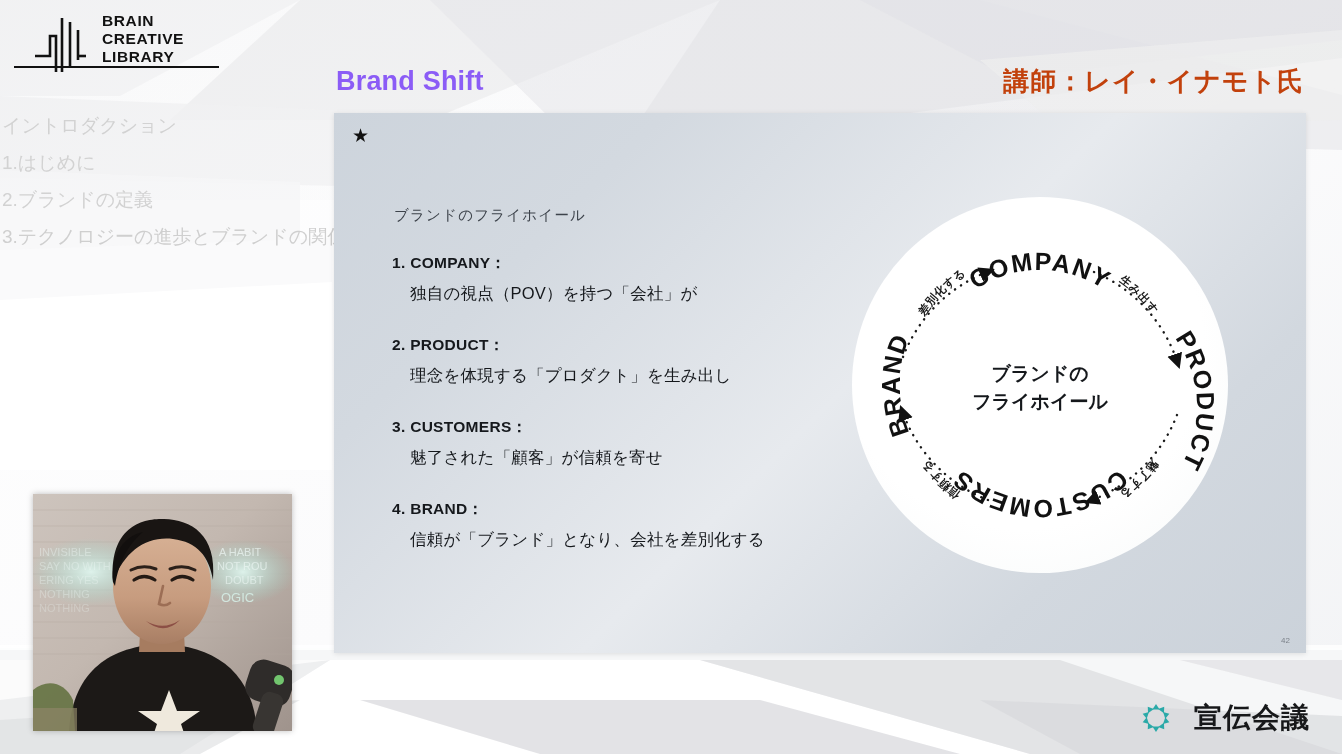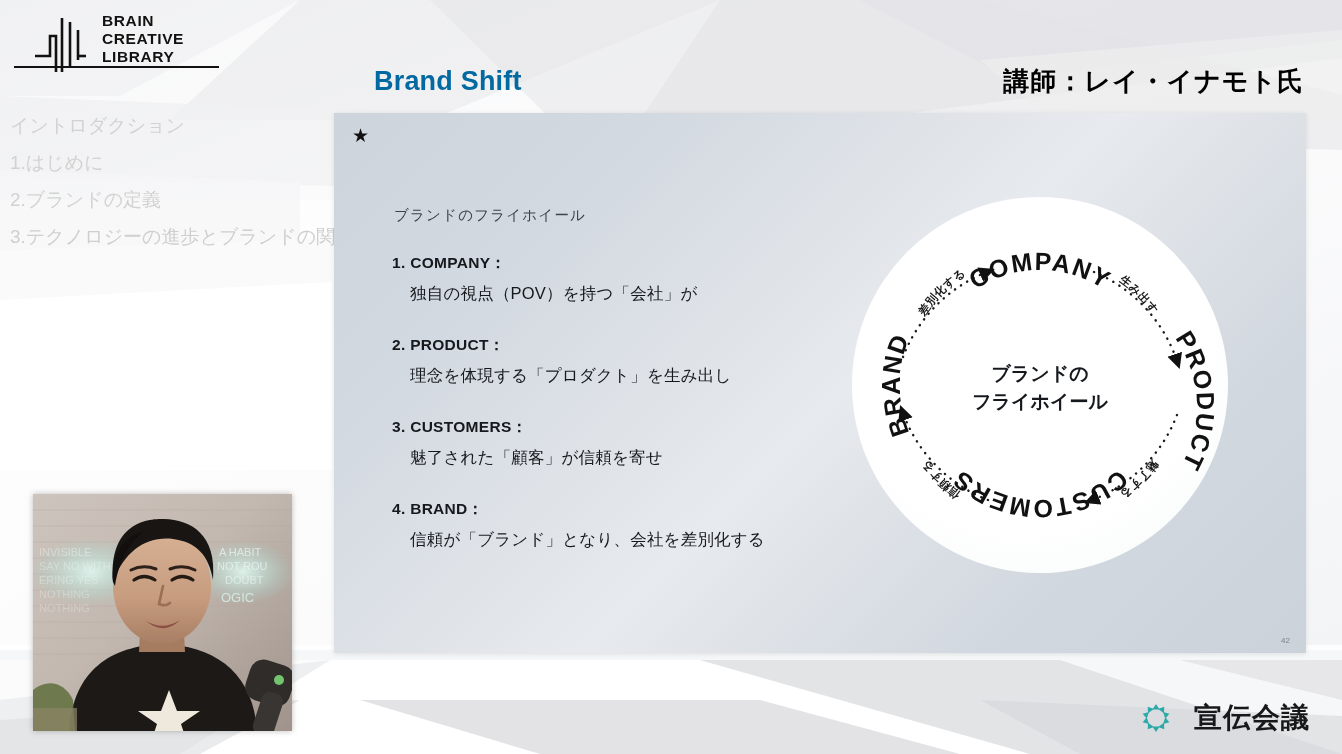--- a/index.html
+++ b/index.html
@@ -21,33 +21,33 @@
     position:absolute; left:88px; top:-2px;
     font-weight:bold; font-size:15.5px; line-height:18px;
     letter-spacing:0.6px; color:#111;
   }
   .logo-rule { position:absolute; left:0; top:52px; width:205px; height:2px; background:#111; }
 
   
   .toc { position:absolute; left:0px; top:116px; width:332px; }
   .toc-item {
     font-size:19px; line-height:1.0; color:#d2d2d2;
-    padding:0 0 0 10px; margin-bottom:18px; white-space:nowrap;
+    padding:0 0 0 2px; margin-bottom:18px; white-space:nowrap;
   }
   .toc-item.dim2 { color:#cfcfcf; }
   .toc-item.active { color:#111; font-weight:bold; font-size:19.5px; }
 
   
   .slide-title {
     position:absolute; left:336px; top:66px;
-    font-size:27px; font-weight:bold; color:#0369a1; letter-spacing:0.2px;margin-left:38px;
+    font-size:27px; font-weight:bold; color:#8b5cf6; letter-spacing:0.2px;
   }
   .speaker {
     position:absolute; right:38px; top:64px;
-    font-size:26px; font-weight:bold; color:#000000; letter-spacing:1px;padding-left:43px;
+    font-size:26px; font-weight:bold; color:#c2410c; letter-spacing:1px;padding-left:43px;
   }
 
   
   .slide {
     position:absolute; left:334px; top:113px; width:972px; height:540px;
     background:linear-gradient(135deg,#cdd4dc 0%, #d3d9e0 22%, #e7eaee 52%, #d2d8df 78%, #cbd2da 100%);
     box-shadow:0 1px 5px rgba(0,0,0,0.10);
     overflow:hidden;
   }
   .slide-star { position:absolute; left:18px; top:13px; font-size:19px; color:#111; line-height:1; }

